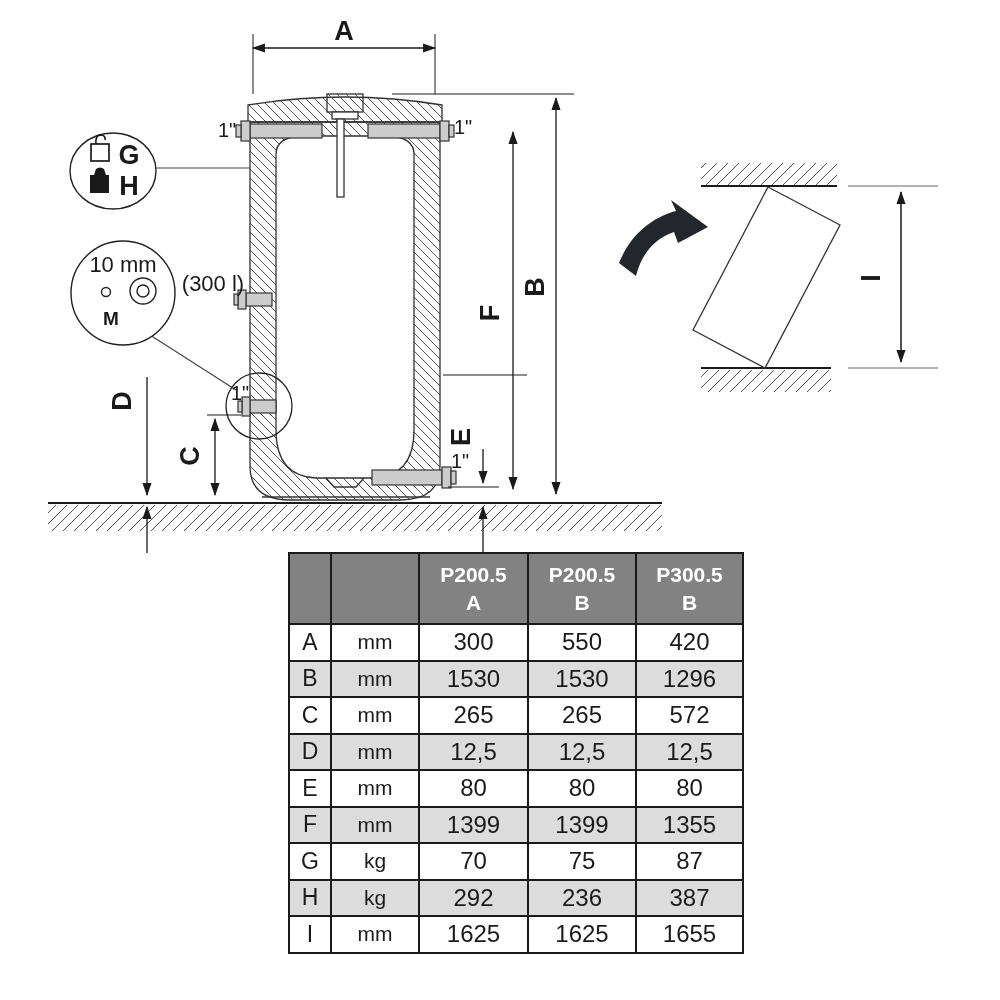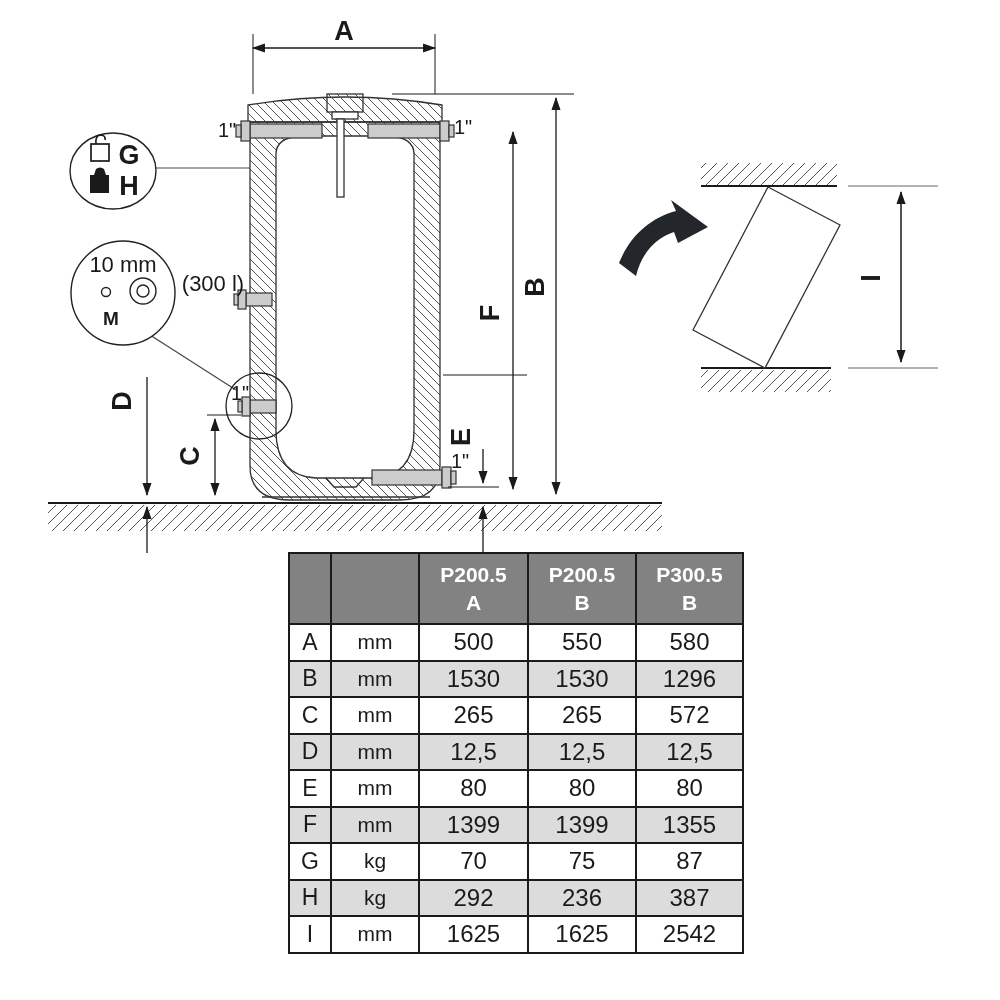--- a/index.html
+++ b/index.html
@@ -184,23 +184,23 @@
       <th>
         <div>P300.5</div>
         <div>B</div>
       </th>
     </tr>
   </thead>
   <tbody>
     <tr>
       <td class="rowlabel">A</td>
       <td class="unit">mm</td>
-      <td>500</td>
+      <td>300</td>
       <td>550</td>
-      <td>580</td>
+      <td>420</td>
     </tr>
     <tr class="alt">
       <td class="rowlabel">B</td>
       <td class="unit">mm</td>
       <td>1530</td>
       <td>1530</td>
       <td>1296</td>
     </tr>
     <tr>
       <td class="rowlabel">C</td>
@@ -242,19 +242,19 @@
       <td class="unit">kg</td>
       <td>292</td>
       <td>236</td>
       <td>387</td>
     </tr>
     <tr>
       <td class="rowlabel">I</td>
       <td class="unit">mm</td>
       <td>1625</td>
       <td>1625</td>
-      <td>2542</td>
+      <td>1655</td>
     </tr>
   </tbody>
 </table>
 
 
 
 
 </body></html>

